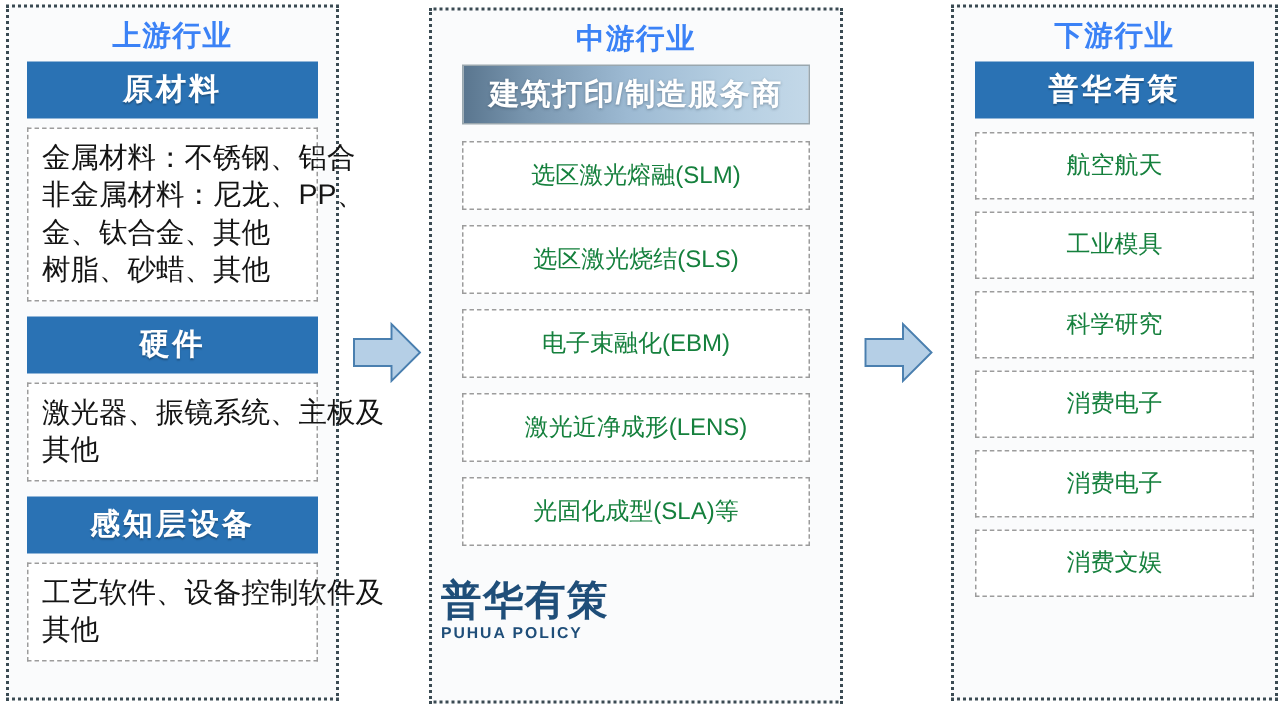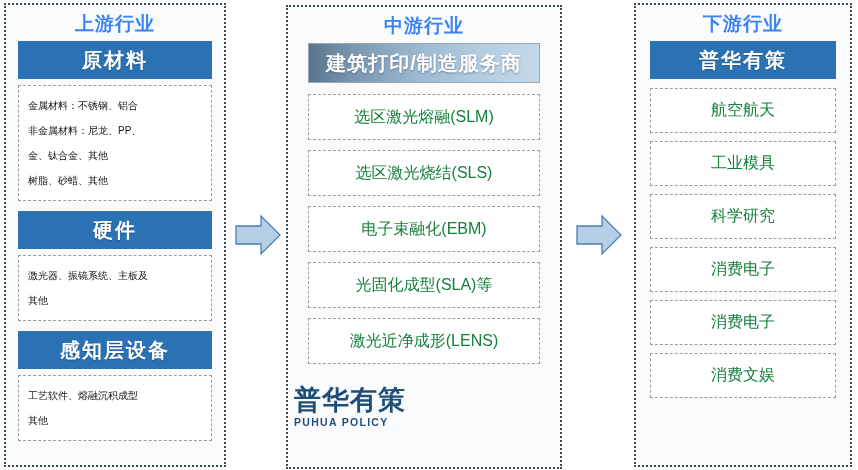--- a/index.html
+++ b/index.html
@@ -81,21 +81,21 @@
   .dashed-box {
     border: 1px dashed #9c9c9c;
     background: #ffffff;
     box-sizing: border-box;
     color: #141414;
   }
 
   
   .text-block {
     padding: 7px 9px 7px 9px;
-    font-size: 10px;
+    font-size: 19px;
     line-height: 25px;
     color: #141414;
   }
   .text-block .line { white-space: nowrap; }
 
   
   .item-box {
     text-align: center;
     font-size: 16px;
     color: #15803d;
@@ -171,21 +171,21 @@
         <div class="blue-header">硬件</div>
         <div class="dashed-box text-block" style="margin-top:6px;height:66px;">
           <div class="line">激光器、振镜系统、主板及</div>
           <div class="line">其他</div>
         </div>
       </div>
 
       <div class="group">
         <div class="blue-header">感知层设备</div>
         <div class="dashed-box text-block" style="margin-top:6px;height:66px;">
-          <div class="line">工艺软件、熔融沉积成型</div>
+          <div class="line">工艺软件、设备控制软件及</div>
           <div class="line">其他</div>
         </div>
       </div>
 
     </div>
   </div>
 
   <div class="arrow" id="arrow-1">
     <svg width="46" height="42" viewBox="0 0 46 42">
       <polygon points="1,12 26,12 26,2 45,21 26,40 26,30 1,30" fill="#b5cfe6" stroke="#4a7faf" stroke-width="1.3"></polygon>
@@ -193,22 +193,22 @@
   </div>
 
   <div class="column" id="col-midstream">
     <div class="col-title">中游行业</div>
     <div class="col-inner">
       <div class="gradient-header">建筑打印/制造服务商</div>
 
       <div class="dashed-box item-box" style="margin-top:11px;height:46px;">选区激光熔融(SLM)</div>
       <div class="dashed-box item-box" style="margin-top:10px;height:46px;">选区激光烧结(SLS)</div>
       <div class="dashed-box item-box" style="margin-top:10px;height:46px;">电子束融化(EBM)</div>
+      <div class="dashed-box item-box" style="margin-top:10px;height:46px;">激光近净成形(LENS)</div>
       <div class="dashed-box item-box" style="margin-top:10px;height:46px;">光固化成型(SLA)等</div>
-      <div class="dashed-box item-box" style="margin-top:10px;height:46px;">激光近净成形(LENS)</div>
     </div>
   </div>
 
   <div class="arrow" id="arrow-2">
     <svg width="46" height="42" viewBox="0 0 46 42">
       <polygon points="1,12 26,12 26,2 45,21 26,40 26,30 1,30" fill="#b5cfe6" stroke="#4a7faf" stroke-width="1.3"></polygon>
     </svg>
   </div>
 
   <div class="column" id="col-downstream">

